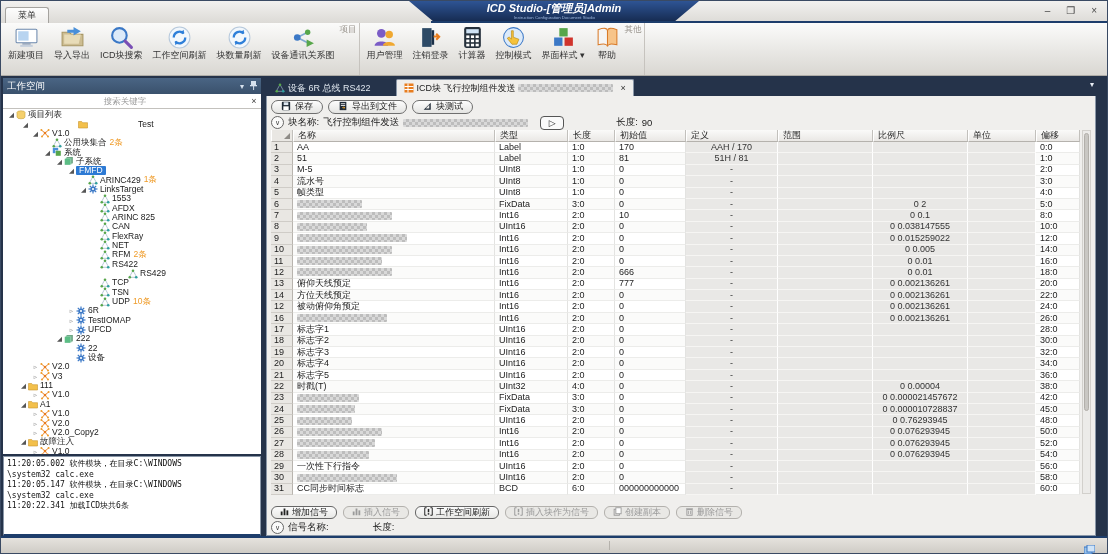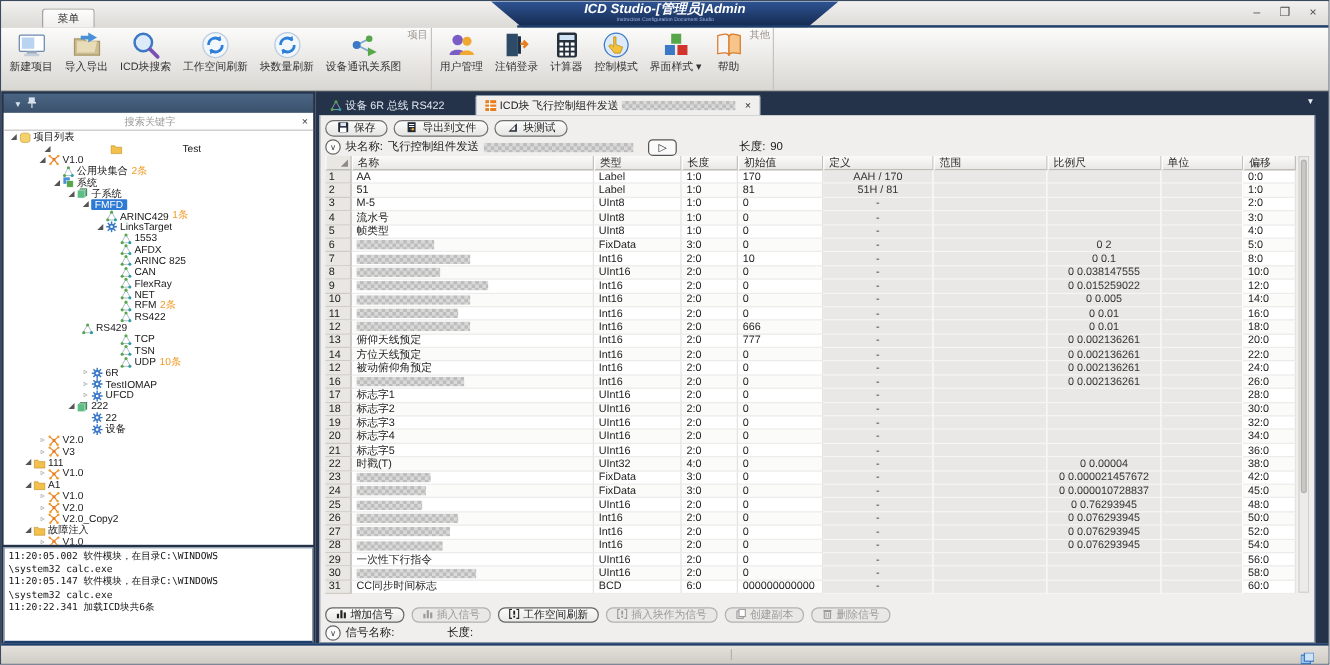--- a/index.html
+++ b/index.html
@@ -2,21 +2,21 @@
 <html><head>
 <meta charset="utf-8">
 <style>
   * { margin:0; padding:0; box-sizing:border-box; }
   html,body { width:1108px; height:554px; overflow:hidden; font-family:"Liberation Sans",sans-serif; }
   .window { width:1108px; height:554px; background:#d6d3ce; border:1px solid #3a4a63; display:flex; flex-direction:column; position:relative; }
 
   
   .titlebar { height:22px; background:linear-gradient(#f2f1ef,#dcdad6); position:relative; flex:0 0 auto; }
   .title-underline { position:absolute; left:430px; right:0; bottom:0; height:2px; background:#1d3d6b; }
-  .menu-tab { position:absolute; left:34px; bottom:0; height:16px; min-width:44px; padding:0 8px;
+  .menu-tab { position:absolute; left:4px; bottom:0; height:16px; min-width:44px; padding:0 8px;
     background:linear-gradient(#fdfdfd,#efeeec); border:1px solid #a5a39f; border-bottom:none;
     border-radius:3px 3px 0 0; font-size:9px; color:#333; display:flex; align-items:center; justify-content:center; z-index:3;}
   .title-banner { position:absolute; left:50%; transform:translateX(-50%); top:0; width:290px; height:22px;
     background:linear-gradient(#2e5494,#14284c); clip-path:polygon(0 0,100% 0,91% 100%,9% 100%);
     display:flex; flex-direction:column; align-items:center; justify-content:center; color:#fff; }
   .title-banner .t1 { font-size:11px; font-weight:bold; font-style:italic; line-height:11px; }
   .title-banner .t2 { font-size:6px; transform:scale(.72); color:#9db7dd; line-height:7px; white-space:nowrap; }
   .win-controls { position:absolute; right:10px; top:2px; display:flex; gap:16px; }
   .win-controls span { font-size:10px; color:#4a4a4a; cursor:default; line-height:16px; }
 
@@ -275,20 +275,21 @@
         </div>
         <div class="rcaption">其他</div>
       </div>
       <div class="rfill"></div>
     </div>
 
   <div class="content">
 
     <div class="sidebar">
       <div class="sb-header">
+        <span class="sbt">工作空间</span>
         <span class="sb-hicon">▾</span>
         <span class="sb-hicon"><svg width="7" height="9" viewBox="0 0 7 9">
               <rect x="1" y="0" width="5" height="4" fill="#d7e2ee"></rect>
               <rect x="0" y="4" width="7" height="1.3" fill="#d7e2ee"></rect>
               <rect x="3.1" y="5" width="1" height="4" fill="#d7e2ee"></rect>
             </svg></span>
       </div>
       <div class="sb-search">
         <input placeholder="搜索关键字" style="">
         <span class="clr">×</span>
@@ -297,21 +298,21 @@
           <div class="trow" style="padding-left: 4px;">
             <span class="arr">◢</span>
             <span class="ticon">
               <svg viewBox="0 0 10 10">
                 <ellipse cx="5" cy="2.6" rx="4" ry="1.8" fill="#f5d06c" stroke="#c9a53f" stroke-width="0.6"></ellipse>
                 <path d="M1 2.6 v4.4 a4 1.8 0 0 0 8 0 v-4.4" fill="#f5d06c" stroke="#c9a53f" stroke-width="0.6"></path>
               </svg>
             </span>
             <span class="tlabel">项目列表</span>
           </div>
-          <div class="trow" style="padding-left: 32px; gap: 48px;">
+          <div class="trow" style="padding-left: 18px; gap: 48px;">
             <span class="arr">◢</span>
             <span class="ticon">
               <svg viewBox="0 0 10 10">
                 <path d="M0.5 2.5 h3.2 l1 1.2 h4.8 v5.3 h-9 z" fill="#f3c04b" stroke="#c9962e" stroke-width="0.6"></path>
               </svg>
             </span>
             <span class="tlabel">Test</span>
           </div>
           <div class="trow" style="padding-left: 28px;">
             <span class="arr">◢</span>
@@ -489,21 +490,21 @@
             <span class="ticon">
               <svg viewBox="0 0 10 10">
                 <path d="M5 1.5 L8.8 8.3 H1.2 Z" fill="none" stroke="#9ab0c4" stroke-width="0.7"></path>
                 <circle cx="5" cy="1.8" r="1.3" fill="#57a64a"></circle>
                 <circle cx="1.8" cy="8.2" r="1.3" fill="#57a64a"></circle>
                 <circle cx="8.2" cy="8.2" r="1.3" fill="#2f9e9e"></circle>
               </svg>
             </span>
             <span class="tlabel">RS422</span>
           </div>
-          <div class="trow" style="padding-left: 56px;">
+          <div class="trow" style="padding-left: 116px;">
             <span class="arr"></span>
             <span class="ticon">
               <svg viewBox="0 0 10 10">
                 <path d="M5 1.5 L8.8 8.3 H1.2 Z" fill="none" stroke="#9ab0c4" stroke-width="0.7"></path>
                 <circle cx="5" cy="1.8" r="1.3" fill="#57a64a"></circle>
                 <circle cx="1.8" cy="8.2" r="1.3" fill="#57a64a"></circle>
                 <circle cx="8.2" cy="8.2" r="1.3" fill="#2f9e9e"></circle>
               </svg>
             </span>
             <span class="tlabel">RS429</span>

